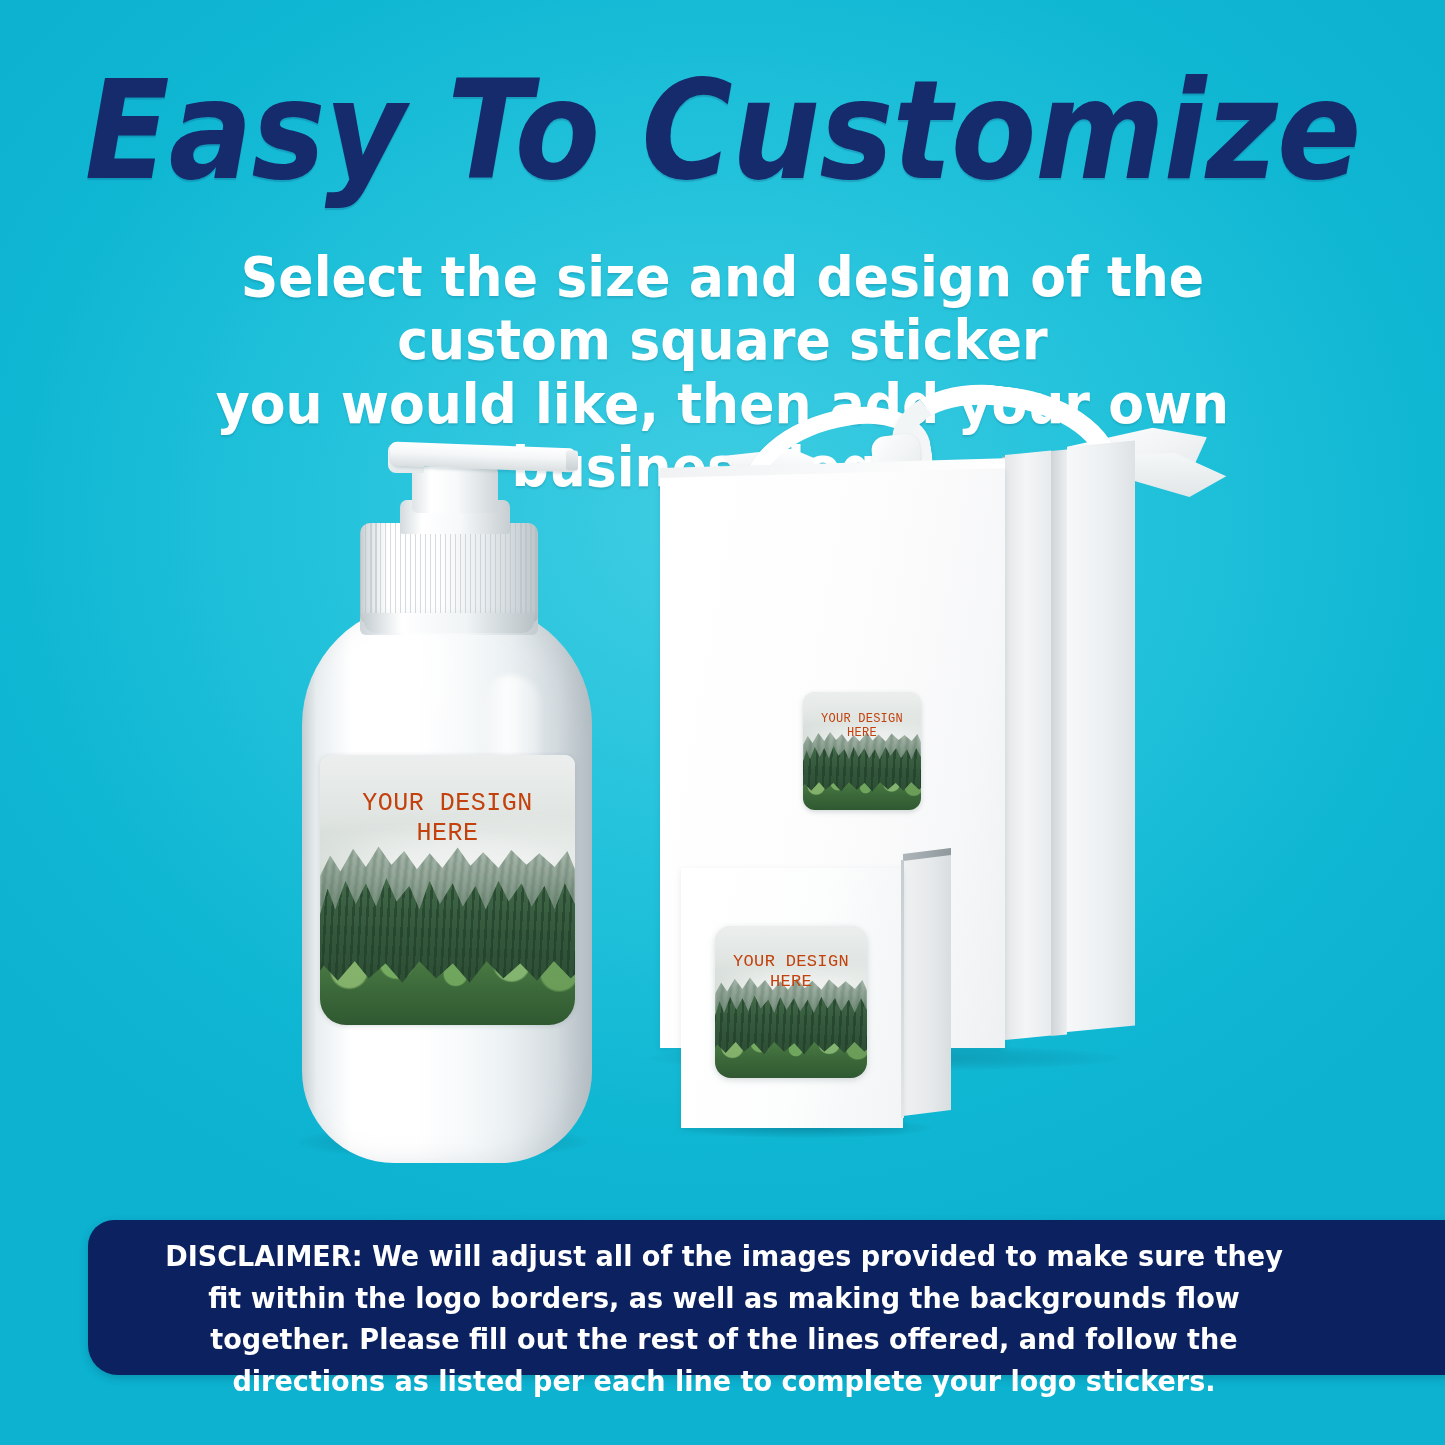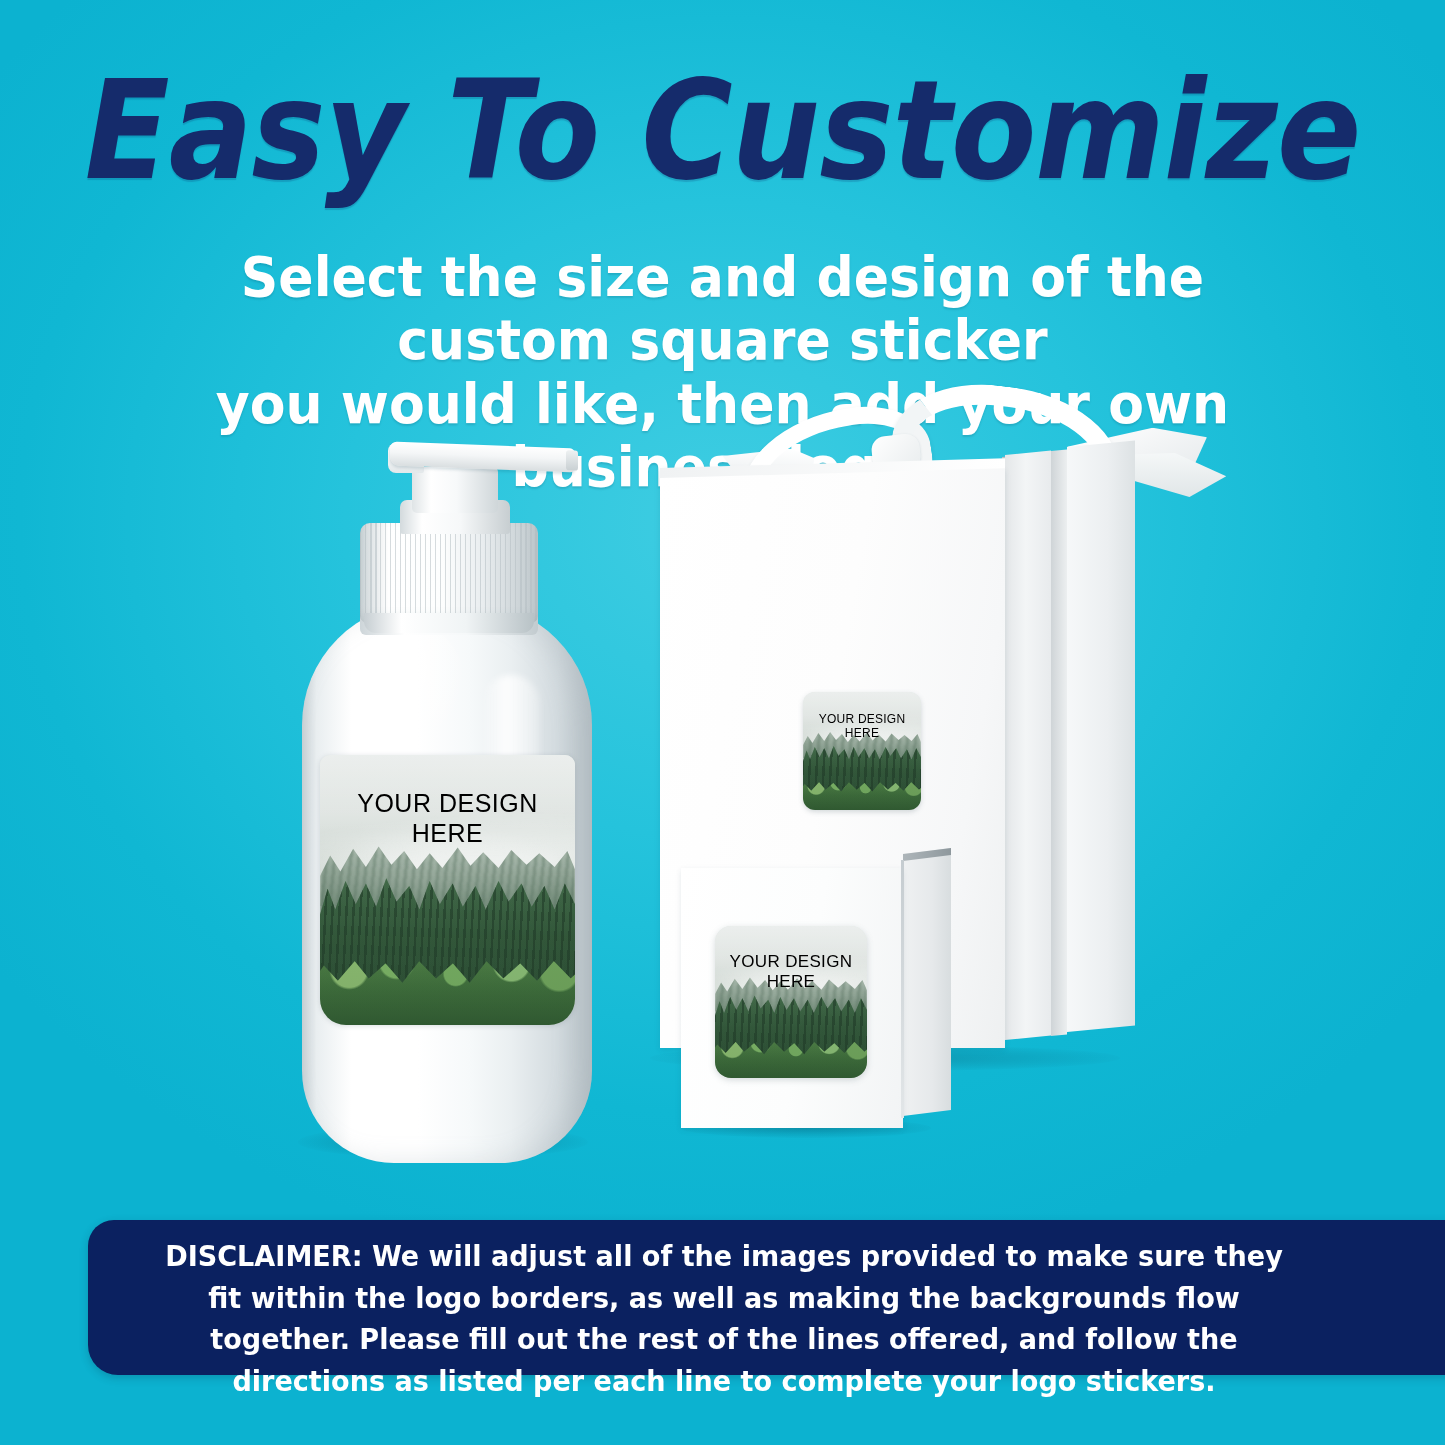--- a/index.html
+++ b/index.html
@@ -167,22 +167,22 @@
       linear-gradient(180deg,#5d9150 0%,#3f6e3c 55%,#2e5730 100%);
     clip-path:polygon(0% 48%,5% 30%,10% 44%,16% 26%,21% 42%,27% 28%,33% 46%,39% 26%,45% 42%,51% 28%,57% 46%,63% 26%,69% 42%,75% 28%,81% 44%,87% 26%,93% 42%,98% 30%,100% 46%,100% 100%,0% 100%);
   }
   .forest .shade{
     position:absolute;inset:0;
     background:linear-gradient(180deg, rgba(255,255,255,.18) 0%, rgba(255,255,255,0) 30%, rgba(20,45,28,.12) 100%);
   }
   .forest .design-text{
     position:absolute;left:0;width:100%;
     text-align:center;
-    color:#000000;
-    font-family:Liberation Sans, sans-serif;
+    color:#c2410c;
+    font-family:Liberation Mono, monospace;
     font-weight:400;
     line-height:1.18;
     letter-spacing:.02em;
   }
 
   
   .btl-label .design-text{top:34px;font-size:25px;}
 
   
   #giftbox{position:absolute;left:640px;top:385px;width:580px;height:720px;}

